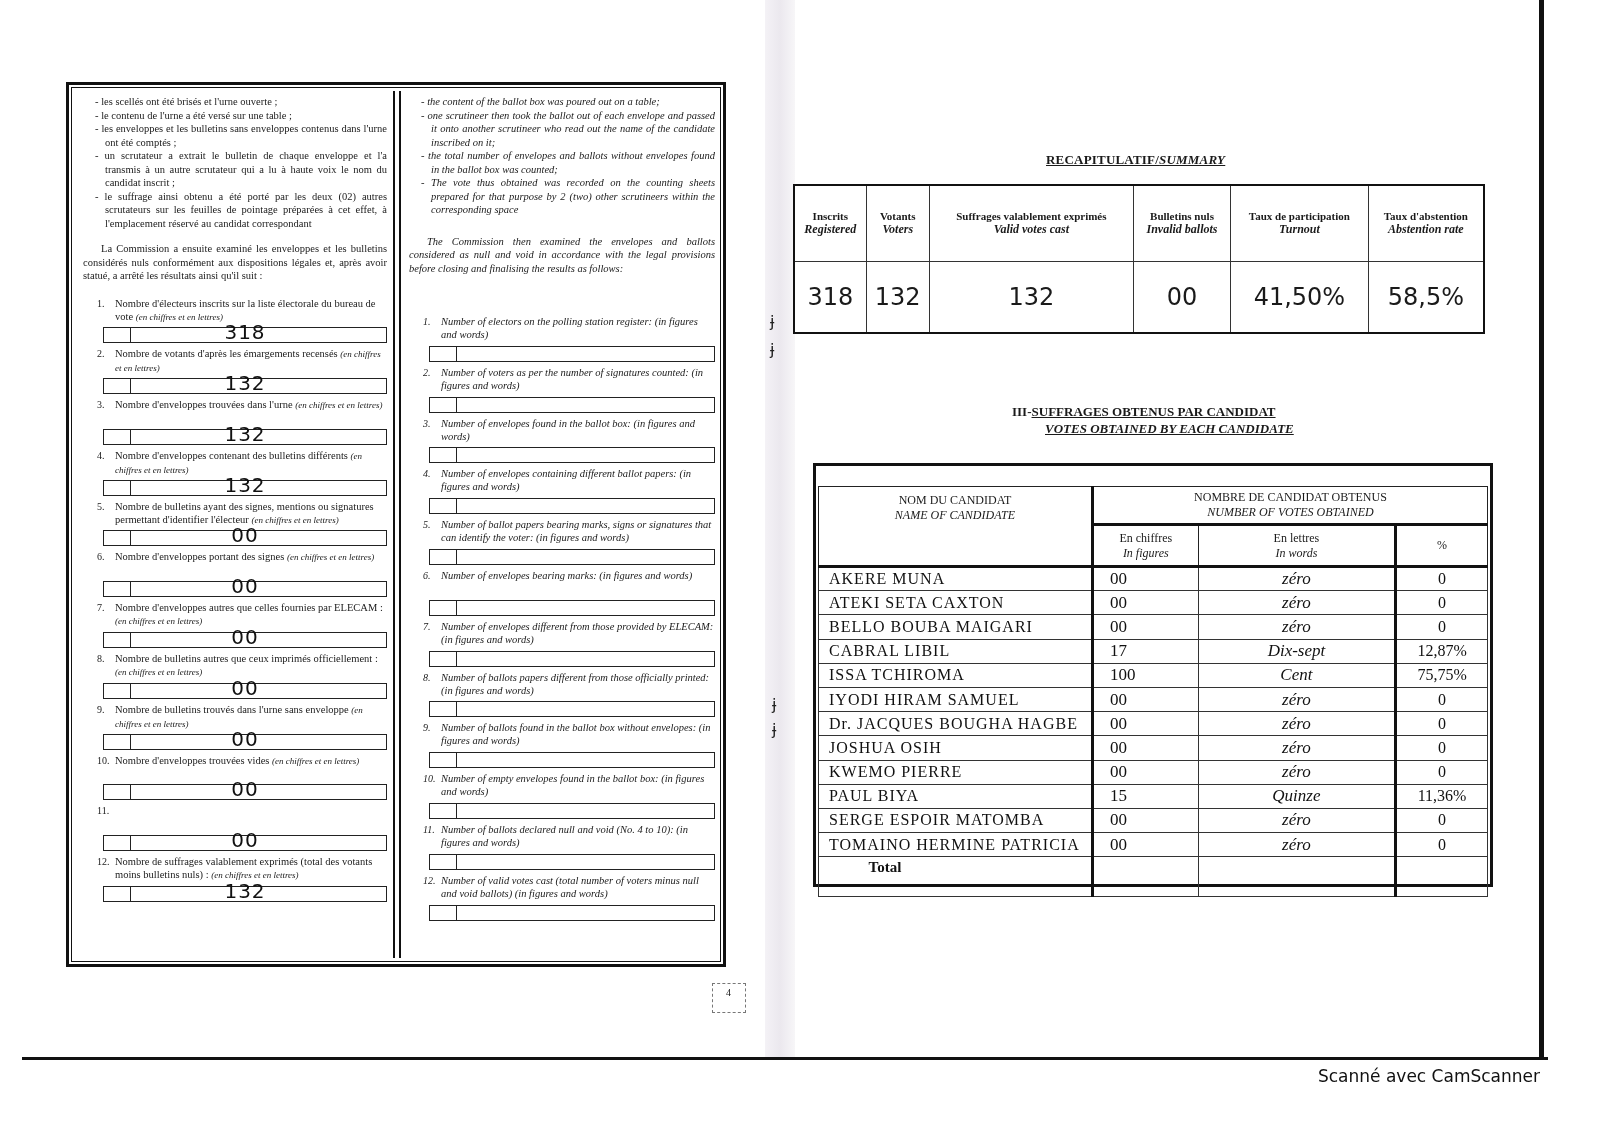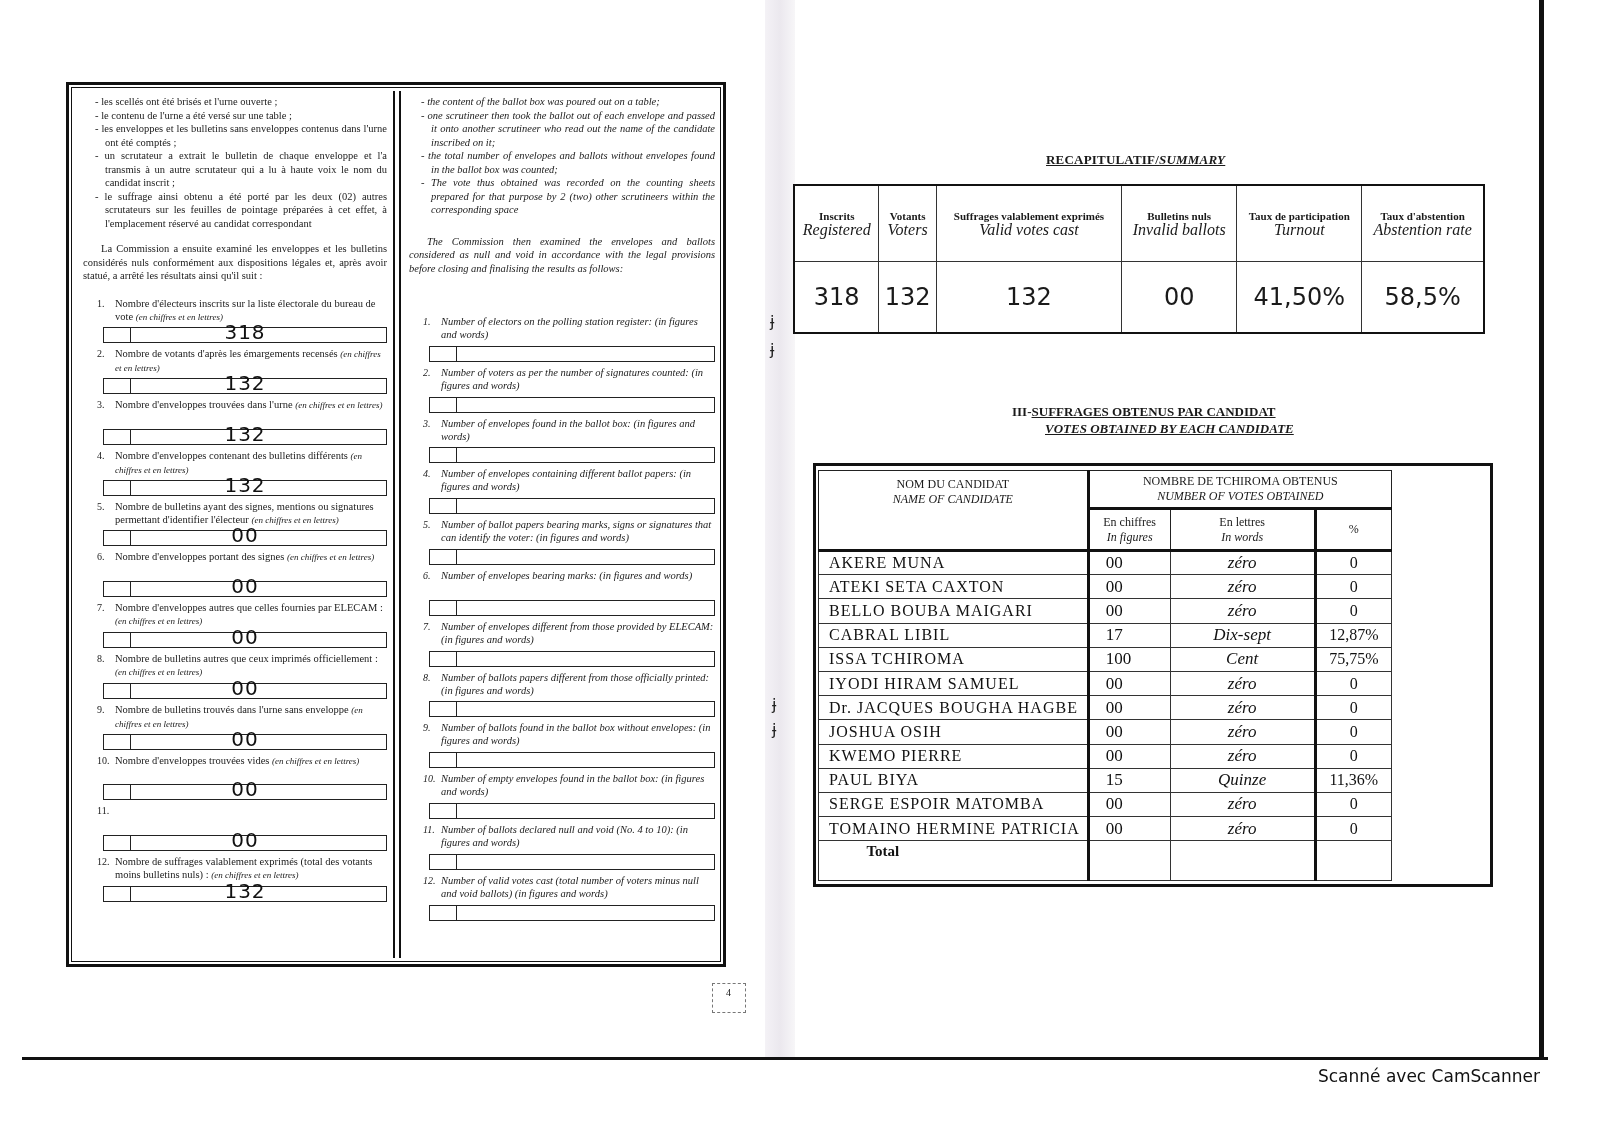--- a/index.html
+++ b/index.html
@@ -33,29 +33,29 @@
   .page-num span { position: absolute; left: 13px; top: 3px; font-size: 10px; }
 
   .marks { position: absolute; font-family: "DejaVu Sans", sans-serif; font-size: 16px; color: #222; }
 
   
   .sum-title { position: absolute; left: 1046px; top: 152px; font-size: 13px; font-weight: bold; text-decoration: underline; letter-spacing: 0.2px; }
   .sum-title i { font-weight: bold; }
   table { border-collapse: collapse; }
   .sum-table { position: absolute; left: 793px; top: 184px; width: 692px; border: 2px solid #111; padding-left: 12px; }
   .sum-table th { height: 76px; border: 1px solid #333; font-size: 11px; font-weight: bold; line-height: 13px; vertical-align: middle; text-align: center; }
-  .sum-table th i { display: block; font-weight: normal; font-size: 16px; }
+  .sum-table th i { display: block; font-weight: bold; font-size: 12px; }
   .sum-table td { height: 72px; border: 1px solid #333; font-family: "DejaVu Sans", sans-serif; font-size: 24px; text-align: center; vertical-align: middle; }
 
   .votes-title { position: absolute; left: 1012px; top: 404px; font-size: 13px; font-weight: bold; }
   .votes-title .u { text-decoration: underline; }
   .votes-sub { position: absolute; left: 1045px; top: 421px; font-size: 13px; font-weight: bold; font-style: italic; text-decoration: underline; }
 
   .votes-frame { position: absolute; left: 813px; top: 463px; width: 680px; height: 424px; border: 3px solid #111; }
-  .votes-table { position: absolute; left: 2px; top: 4px; width: 574px; padding-left: 24px; }
+  .votes-table { position: absolute; left: 2px; top: 20px; width: 670px; padding-left: 24px; }
   .votes-table th { border: 1px solid #222; font-weight: normal; font-size: 12px; line-height: 15px; text-align: center; }
   .votes-table th i { display: block; }
   .votes-table .h1 { height: 38px; border-bottom: 3px solid #111; }
   .votes-table .h2 { height: 42px; border-bottom: 3px solid #111; }
   .votes-table td { height: 24.2px; border: 1px solid #333; font-family: Liberation Serif, serif; font-size: 17px; line-height: 20px; color: #111; white-space: nowrap; overflow: hidden; }
   .votes-table td.name { padding-left: 10px; font-size: 16px; letter-spacing: 1px; }
   .votes-table td.fig { padding-left: 16px; }
   .votes-table td.word { text-align: center; font-style: italic; }
   .votes-table td.pct { text-align: center; font-size: 16px; }
   .votes-table .sep { border-left: 3px solid #111; }
@@ -305,21 +305,21 @@
         <col style="width:198px">
         <col style="width:92px">
     </colgroup>
     <tbody>
         <tr>
       <th class="h1" rowspan="2" style="vertical-align:top;padding-top:6px;border-bottom:3px solid #111">
         <span>NOM DU CANDIDAT</span>
         <i>NAME OF CANDIDATE</i>
       </th>
       <th class="h1 sep" colspan="3">
-        <span>NOMBRE DE TCHIROMA OBTENUS</span>
+        <span>NOMBRE DE CANDIDAT OBTENUS</span>
         <i>NUMBER OF VOTES OBTAINED</i>
       </th>
     </tr>
     <tr>
       <th class="h2 sep">
         <span>En chiffres</span>
         <i>In figures</i>
       </th>
       <th class="h2">
         <span>En lettres</span>

